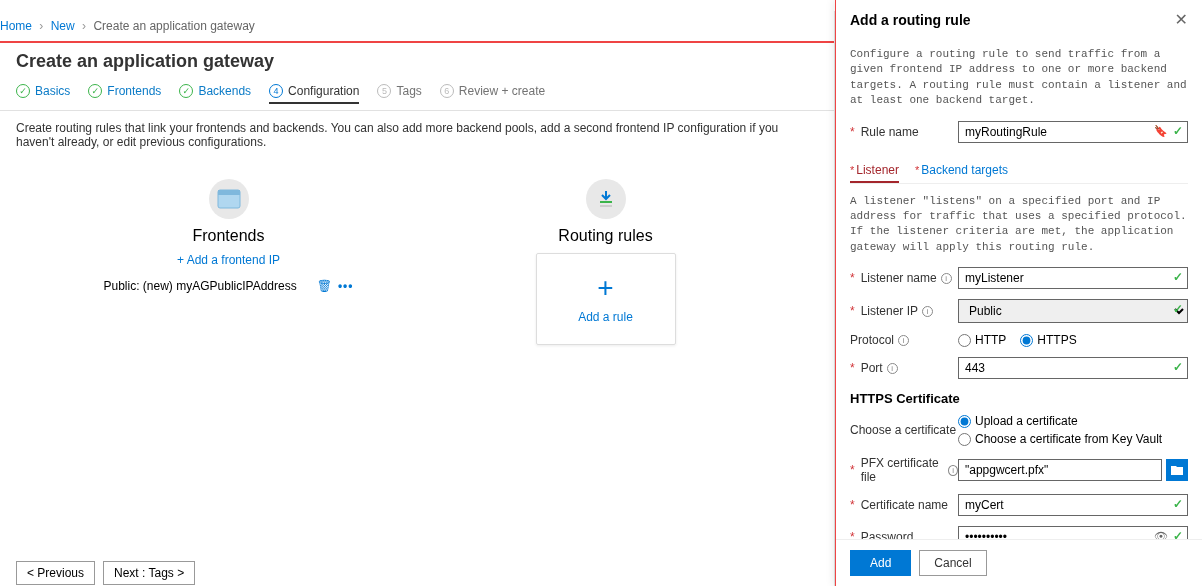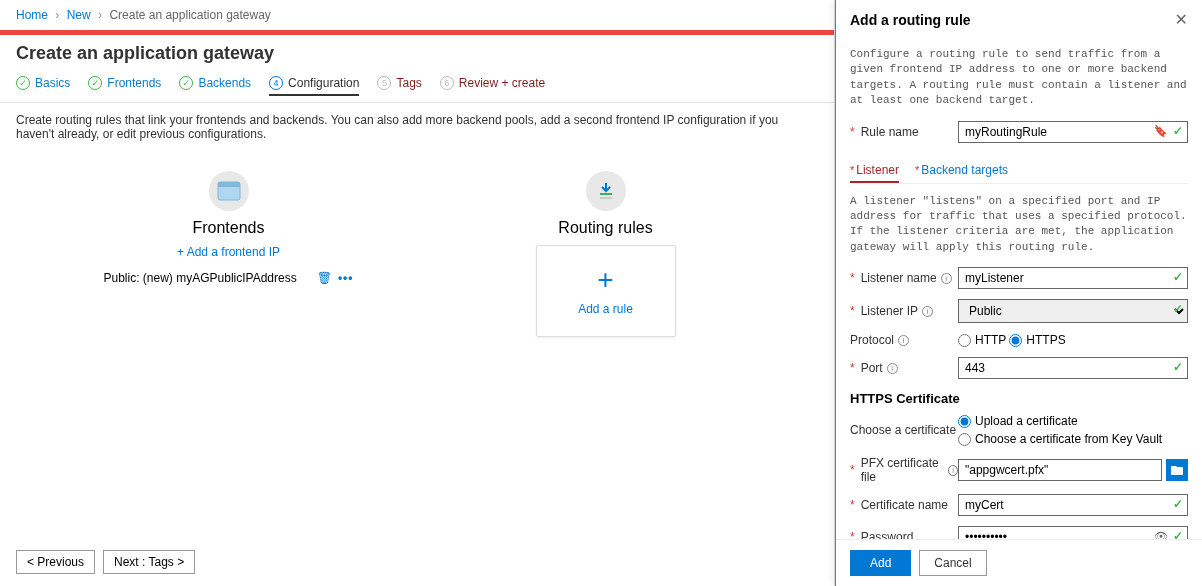--- a/index.html
+++ b/index.html
@@ -1,32 +1,32 @@
 <!DOCTYPE html>
 <html><head>
 <meta charset="utf-8">
 <style>
 * { box-sizing: border-box; margin: 0; padding: 0; font-family: 'Segoe UI', Arial, sans-serif; }
 body { width: 1202px; height: 586px; background: #fff; position: relative; overflow: hidden; font-size: 12px; }
 .main-area { width: 835px; height: 586px; border-right: 1px solid #e1e1e1; position: relative; }
-.breadcrumb { padding: 8px 16px; font-size: 12px; border-bottom: 5px solid #ef4444; }
+.breadcrumb { padding: 8px 0; font-size: 12px; border-bottom: 2px solid #ef4444; margin-top: 11px; }
 .breadcrumb a { color: #0078d4; text-decoration: none; }
 .breadcrumb span.sep { color: #999; margin: 0 4px; }
 .breadcrumb span.current { color: #666; }
 .page-title { padding: 8px 16px 12px; font-size: 18px; font-weight: 600; color: #333; }
 .tabs { display: flex; gap: 18px; padding: 0 16px 6px; border-bottom: 1px solid #e1e1e1; align-items: center; }
 .tab { display: flex; align-items: center; gap: 5px; font-size: 12px; cursor: pointer; padding-bottom: 6px; }
 .tab .circle { width: 14px; height: 14px; border-radius: 50%; display: flex; align-items: center; justify-content: center; font-size: 9px; }
 .tab.done .circle { border: 1px solid #3bb44a; color: #3bb44a; }
 .tab.done span { color: #0b7bc7; }
 .tab.active { border-bottom: 2px solid #333; padding-bottom: 4px; }
 .tab.active .circle { border: 1px solid #0078d4; color: #0078d4; }
 .tab.active span { color: #333; }
 .tab.disabled .circle { border: 1px solid #bbb; color: #bbb; }
-.tab.disabled span { color: #7f1d1d; }
+.tab.disabled span { color: #737373; }
 .desc { padding: 10px 16px; font-size: 12px; color: #333; }
 .canvas { display: flex; justify-content: space-around; padding: 20px 40px; }
 .section { text-align: center; width: 250px; }
 .section-icon { width: 40px; height: 40px; margin: 0 auto 8px; background: #e8e8e8; border-radius: 50%; display: flex; align-items: center; justify-content: center; }
 .section-title { font-size: 16px; margin-bottom: 8px; }
 .section-link { color: #0078d4; font-size: 12px; cursor: pointer; }
 .frontend-item { display: flex; align-items: center; justify-content: space-between; padding: 6px 0; font-size: 12px; margin-top: 6px; }
 .frontend-item .actions { display: flex; gap: 6px; }
 .frontend-item .del { color: #0078d4; cursor: pointer; }
 .frontend-item .more { color: #0078d4; cursor: pointer; font-weight: bold; letter-spacing: 1px; }
@@ -48,21 +48,21 @@
 .info-icon { width: 11px; height: 11px; border-radius: 50%; border: 1px solid #888; display: inline-flex; align-items: center; justify-content: center; font-size: 8px; color: #888; }
 .field-input { flex: 1; position: relative; }
 .field-input input, .field-input select { width: 100%; border: 1px solid #666; padding: 3px 22px 3px 6px; font-size: 12px; }
 .field-input.valid::after { content: "✓"; position: absolute; right: 5px; top: 3px; color: #3bb44a; font-size: 12px; font-weight: bold; }
 .field-input.pass input { -webkit-text-security: disc; }
 .sub-tabs { display: flex; gap: 16px; margin: 20px 0 10px; border-bottom: 1px solid #eee; }
 .sub-tab { font-size: 12px; padding-bottom: 4px; cursor: pointer; }
 .sub-tab .req { font-size: 11px; }
 .sub-tab.active { color: #a4262c; border-bottom: 2px solid #a4262c; }
 .sub-tab.inactive { color: #0078d4; }
-.radio-row { display: flex; gap: 3px; align-items: center; flex: 1; }
+.radio-row { display: flex; gap: 14px; align-items: center; flex: 1; }
 .radio-row label { display: flex; align-items: center; gap: 4px; font-size: 12px; cursor: pointer; }
 .radio-row input[type="radio"] { accent-color: #0078d4; }
 .section-head { font-weight: 600; font-size: 13px; margin: 12px 0 8px; }
 .folder-btn { width: 22px; height: 22px; background: #0078d4; display: flex; align-items: center; justify-content: center; margin-left: 4px; cursor: pointer; }
 .folder-btn svg { fill: #fff; }
 .panel-footer { padding: 10px 14px; display: flex; gap: 8px; border-top: 1px solid #eee; }
 .btn-primary { background: #0078d4; color: #fff; border: none; padding: 5px 20px; font-size: 12px; cursor: pointer; }
 .btn-secondary { background: #fff; color: #333; border: 1px solid #999; padding: 5px 14px; font-size: 12px; cursor: pointer; }
 .cert-icon { position: absolute; right: 20px; top: 4px; color: #666; font-size: 11px; }
 .eye-icon { position: absolute; right: 20px; top: 4px; color: #666; font-size: 11px; }

